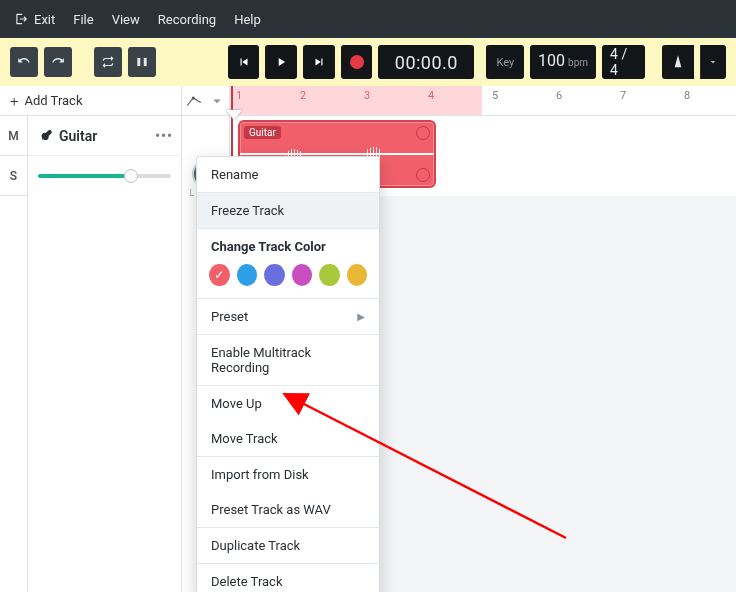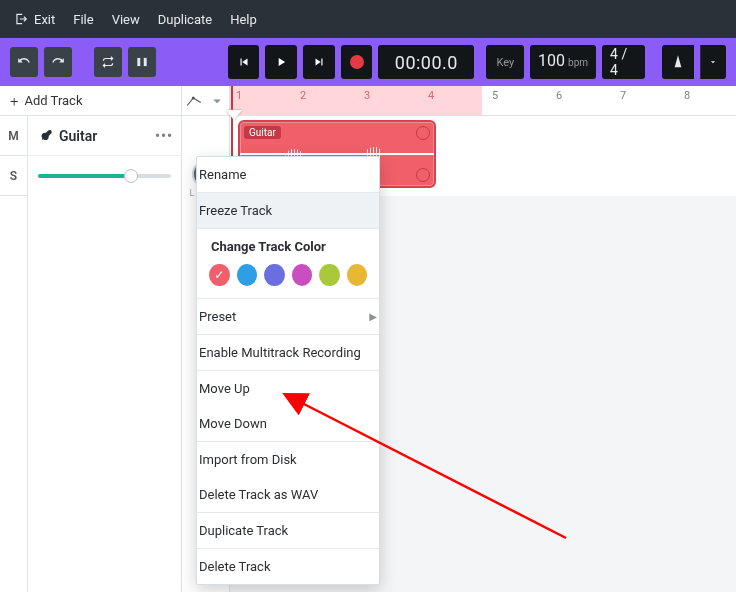--- a/index.html
+++ b/index.html
@@ -5,21 +5,21 @@
   * { box-sizing: border-box; margin: 0; padding: 0; font-family: -apple-system, BlinkMacSystemFont, "Segoe UI", Roboto, Arial, sans-serif; }
   body { width: 736px; height: 592px; background: #fff; position: relative; overflow: hidden; }
 
   
   .menubar { height: 38px; background: #2a3238; color: #e5e9ec; display: flex; align-items: center; padding: 0 14px; font-size: 13px; gap: 18px; }
   .menubar .exit { display: flex; align-items: center; gap: 6px; cursor: pointer; }
   .menubar .exit svg { width: 14px; height: 14px; }
   .menubar .menu-item { cursor: pointer; }
 
   
-  .toolbar { height: 48px; background: #8b5cf6; display: flex; align-items: center; padding: 0 10px; gap: 6px; }
+  .toolbar { height: 48px; background: #fef9c3; display: flex; align-items: center; padding: 0 10px; gap: 6px; }
   .tb-btn { width: 30px; height: 30px; background: #394249; border-radius: 3px; display: flex; align-items: center; justify-content: center; color: #e5e9ec; cursor: pointer; }
   .tb-btn.dark { background: #121619; width: 34px; height: 34px; }
   .tb-btn svg { width: 14px; height: 14px; fill: currentColor; }
   .rec-dot { width: 14px; height: 14px; border-radius: 50%; background: #e63946; }
   .timecode { background: #121619; color: #e5e9ec; min-width: 96px; height: 34px; display: flex; align-items: center; justify-content: center; font-size: 18px; letter-spacing: .5px; border-radius: 3px; }
   .toolbar .gap { flex: 0 0 10px; }
   .toolbar .spacer-lg { flex: 0 0 60px; }
   .key-chip { height: 34px; background: #121619; color: #929aa1; font-size: 11px; display: flex; align-items: center; padding: 0 10px; border-radius: 3px; }
   .tempo-chip { height: 34px; background: #121619; color: #e5e9ec; display: flex; align-items: baseline; padding: 6px 8px 0; border-radius: 3px; gap: 3px; }
   .tempo-chip .num { font-size: 16px; }
@@ -74,21 +74,21 @@
   .playhead-bottom { position:absolute; left: 231px; top:196px; height:396px; border-left:1px dashed #cfd5da;}
 
   
   .grid-below { position: absolute; left: 0; right:0; top: 196px; bottom: 0; background: #f3f5f7; }
   .grid-below .ms-col2 { position:absolute; left:0; top:0; width: 28px; height:100%; background:#fff; border-right:1px solid #e0e3e6; }
   .grid-below .track-col2 { position:absolute; left:28px; top:0; width: 154px; height:100%; background:#fff; border-right:1px solid #e0e3e6; }
   .grid-below .tool-col2 { position:absolute; left:182px; top:0; width: 48px; height:100%; background:#fff; border-right:1px solid #e0e3e6; }
 
   
   .ctx { position: absolute; left: 196px; top: 156px; width: 184px; background: #fff; border: 1px solid #d9dee2; border-radius: 2px; box-shadow: 0 6px 18px rgba(0,0,0,.18); font-size: 13px; color: #2a2f34; z-index: 50; }
-  .ctx .item { padding: 10px 2px; cursor: pointer; display:flex; align-items:center; justify-content:space-between; }
+  .ctx .item { padding: 10px 14px; cursor: pointer; display:flex; align-items:center; justify-content:space-between; }
   .ctx .item.highlight { background: #eff2f4; }
   .ctx .sep { height: 1px; background: #e5e9ec; margin: 0; }
   .ctx .colors { padding: 8px 12px 12px; display:flex; gap:7px; }
   .ctx .swatch { width: 22px; height: 22px; border-radius: 50%; cursor: pointer; }
   .ctx .swatch.sel::after { content:"✓"; color:#fff; font-size: 12px; display:flex; align-items:center; justify-content:center; height:100%; }
   .ctx .preset-chevron { font-size: 10px; color: #8a9199; }
   .ctx .color-label { padding: 10px 14px 2px; font-weight: bold; }
 
   
   .arrow { position: absolute; z-index: 60; pointer-events: none; }
@@ -98,21 +98,21 @@
 
 <div class="menubar">
   <div class="exit">
     <svg viewBox="0 0 24 24">
         <path fill="none" stroke="#e5e9ec" stroke-width="2" d="M14 4h-9v16h9 M10 12h11 M17 8l4 4-4 4"></path>
       </svg>
     <span>Exit</span>
   </div>
   <span class="menu-item">File</span>
   <span class="menu-item">View</span>
-  <span class="menu-item">Duplicate</span>
+  <span class="menu-item">Recording</span>
   <span class="menu-item">Help</span>
 </div>
 
 <div class="toolbar">
   <div class="tb-btn">
       <svg viewBox="0 0 24 24">
         <path fill="#e5e9ec" d="M12 5c-3 0-5.6 1.2-7.6 3.1L2 5v8h8L6.8 9.8C8.3 8.4 10.1 7.6 12 7.6c3.7 0 6.8 2.4 7.9 5.7l2.1-.7C20.6 8.3 16.7 5 12 5z"></path>
       </svg>
     </div>
   <div class="tb-btn">
@@ -269,28 +269,28 @@
     </div>
   <div class="sep"></div>
   <div class="item">
       <span>Enable Multitrack Recording</span>
     </div>
   <div class="sep"></div>
   <div class="item">
       <span>Move Up</span>
     </div>
   <div class="item">
-      <span>Move Down</span>
+      <span>Move Track</span>
     </div>
   <div class="sep"></div>
   <div class="item">
       <span>Import from Disk</span>
     </div>
   <div class="item">
-      <span>Delete Track as WAV</span>
+      <span>Preset Track as WAV</span>
     </div>
   <div class="sep"></div>
   <div class="item">
       <span>Duplicate Track</span>
     </div>
   <div class="sep"></div>
   <div class="item">
       <span>Delete Track</span>
     </div>
 </div>

